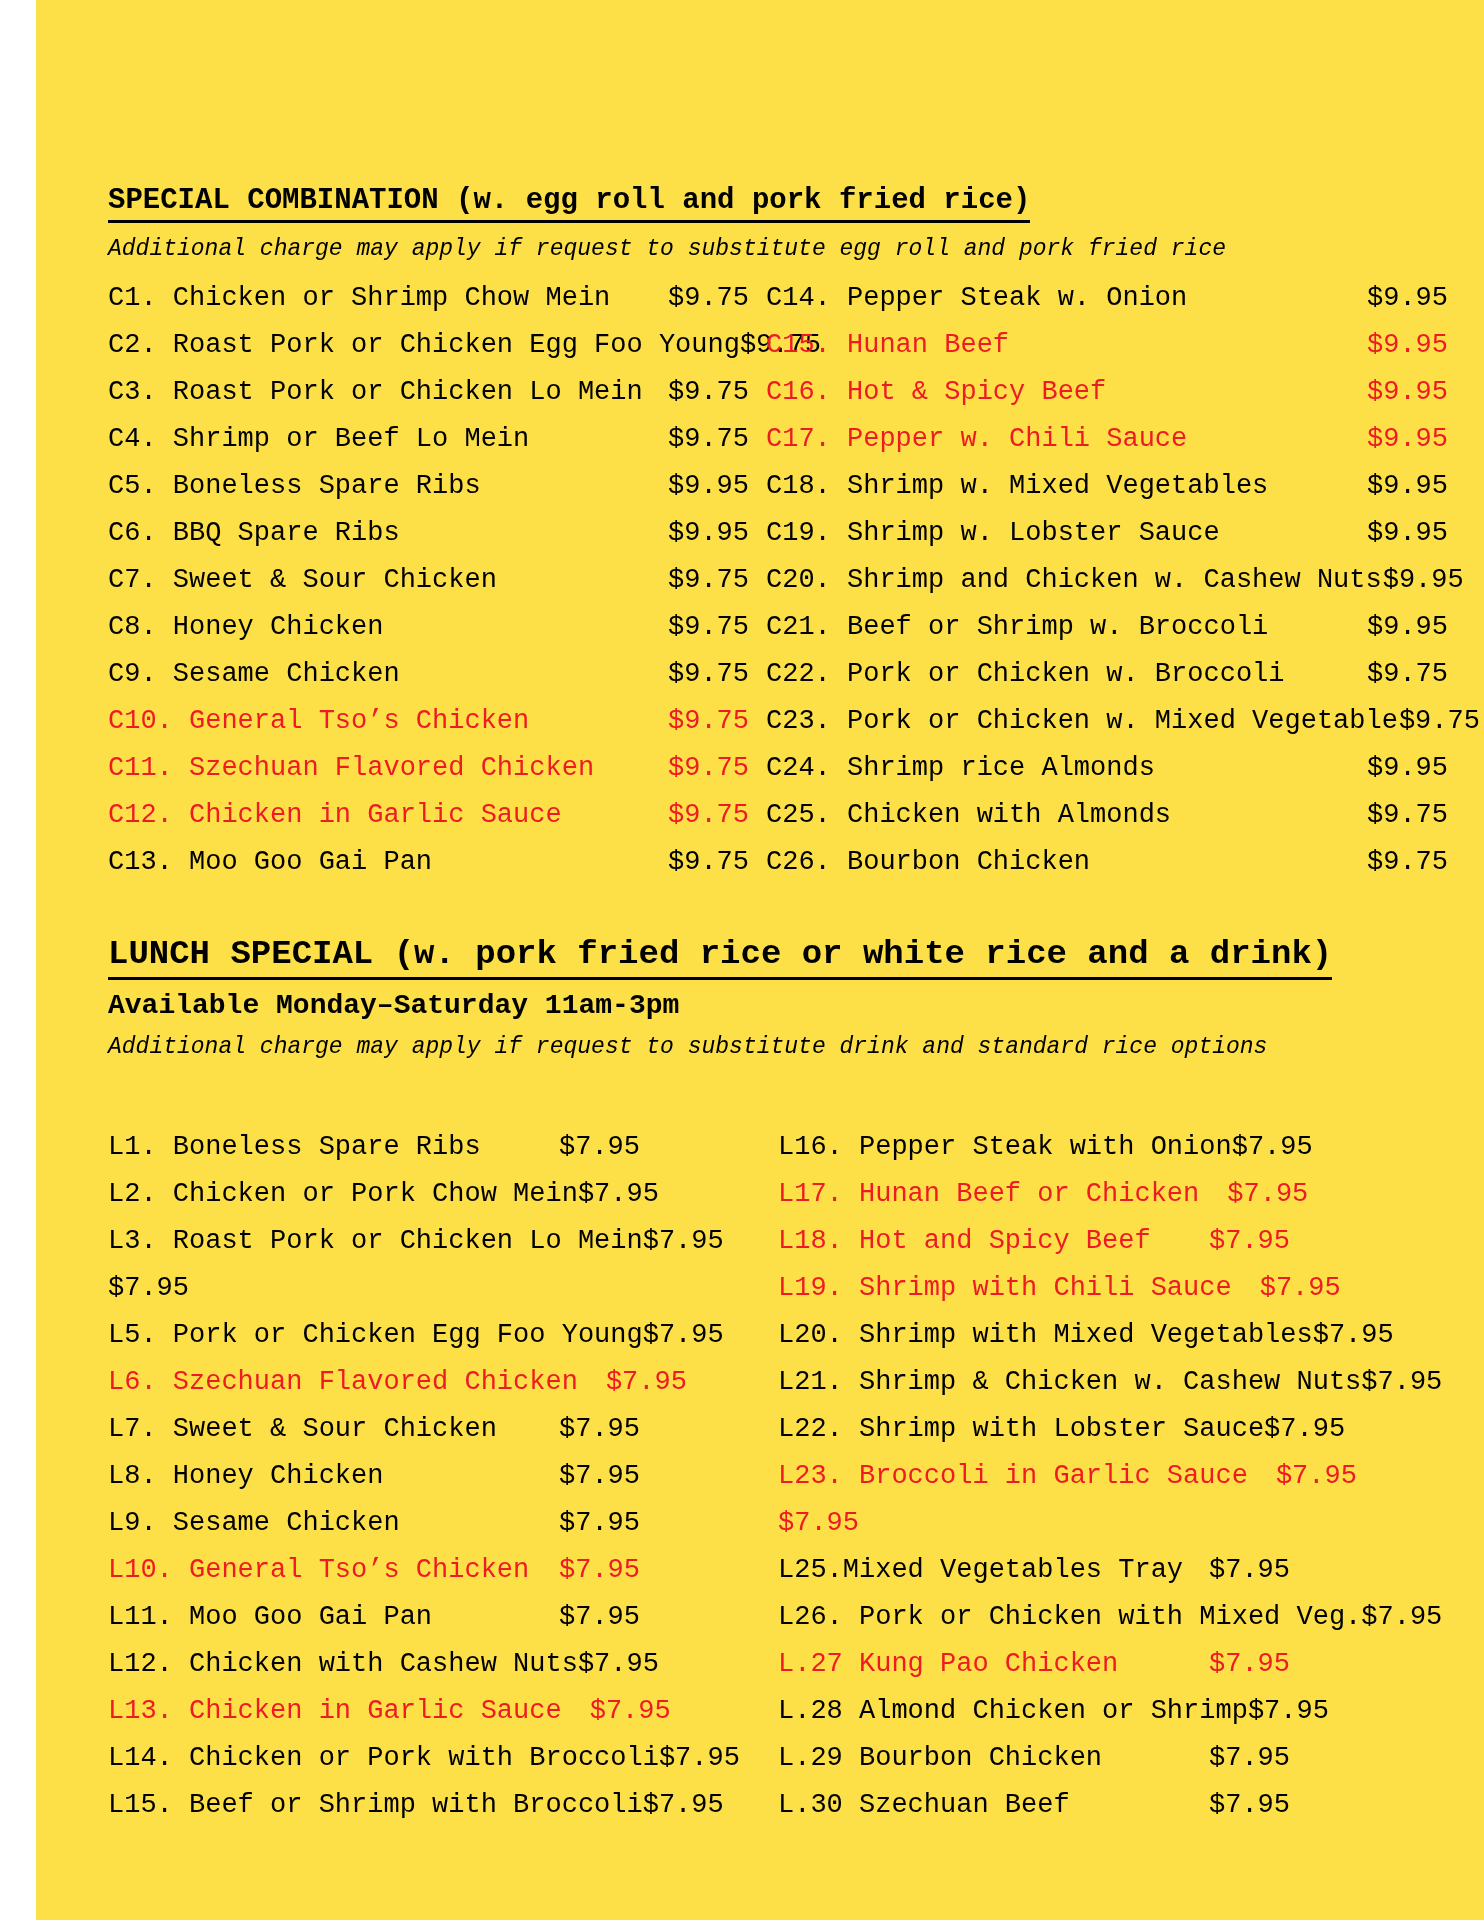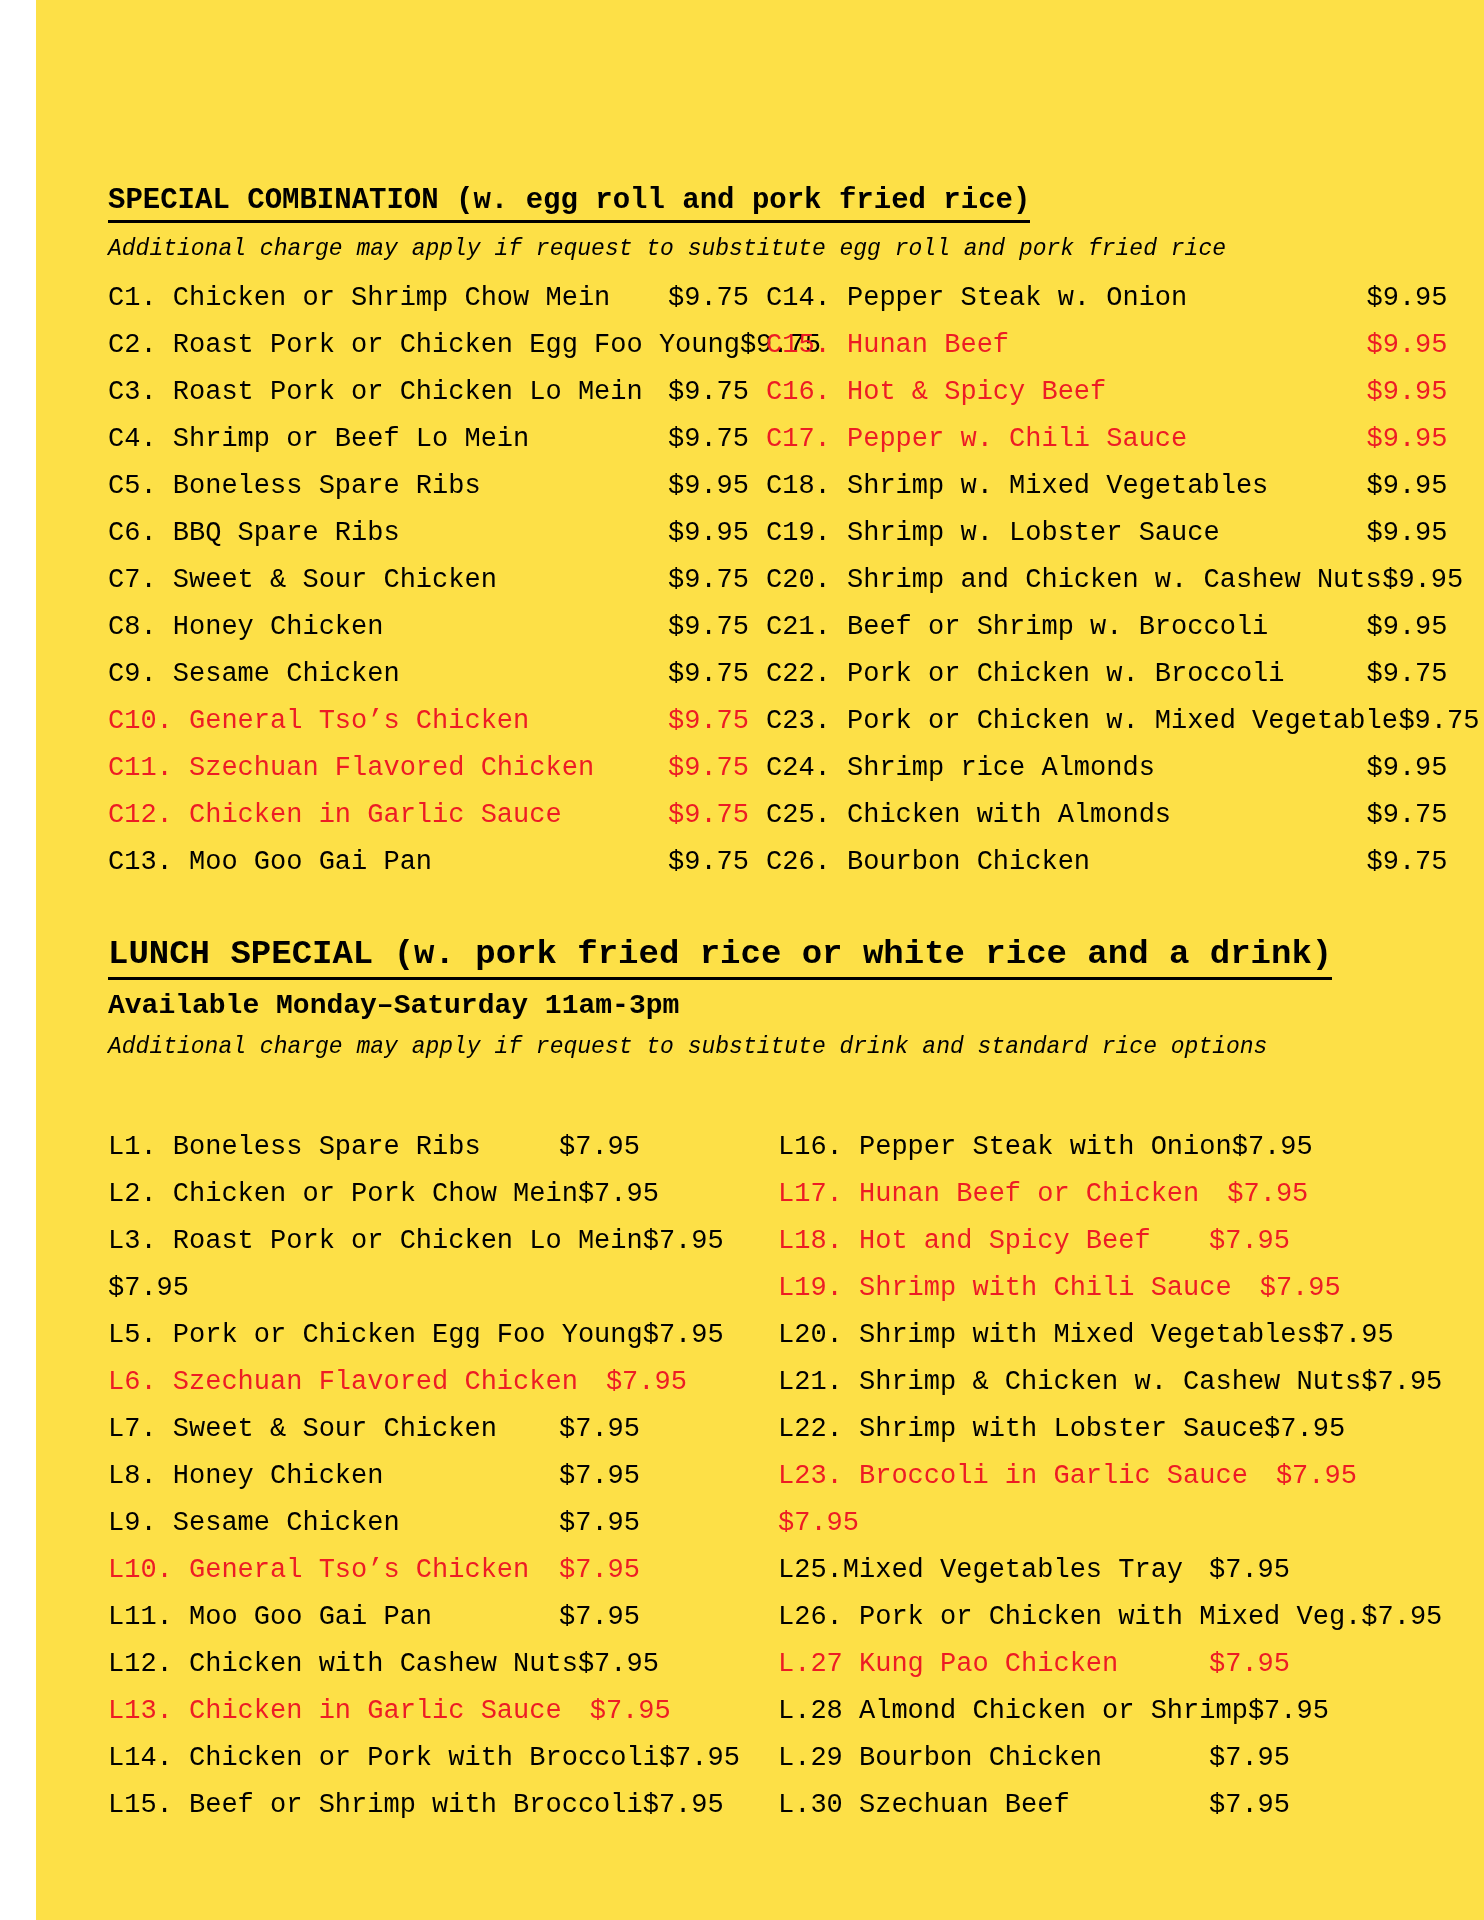--- a/index.html
+++ b/index.html
@@ -54,21 +54,21 @@
     .lunch-left  { width: 514px; }
     .lunch-right { width: 494px; margin-left: 156px; }
     .row {
       display: flex;
       align-items: center;
       height: 47px;
       font-size: 27px;
       white-space: nowrap;
     }
     .iname { flex: 1 1 auto; overflow: visible; }
-    .iprice { flex: 0 0 auto; text-align: center; }
+    .iprice { flex: 0 0 auto; text-align: right; }
     .combo-left  .iprice { width: 68px; }
     .combo-right .iprice { width: 82px; }
     .lunch-left  .iprice { width: 63px; }
     .lunch-right .iprice { width: 63px; }
     .red, .red .iname, .red .iprice { color: #ed1c24; gap: 28px; }
   </style>
 </head>
 <body>
 
 <div class="page">

